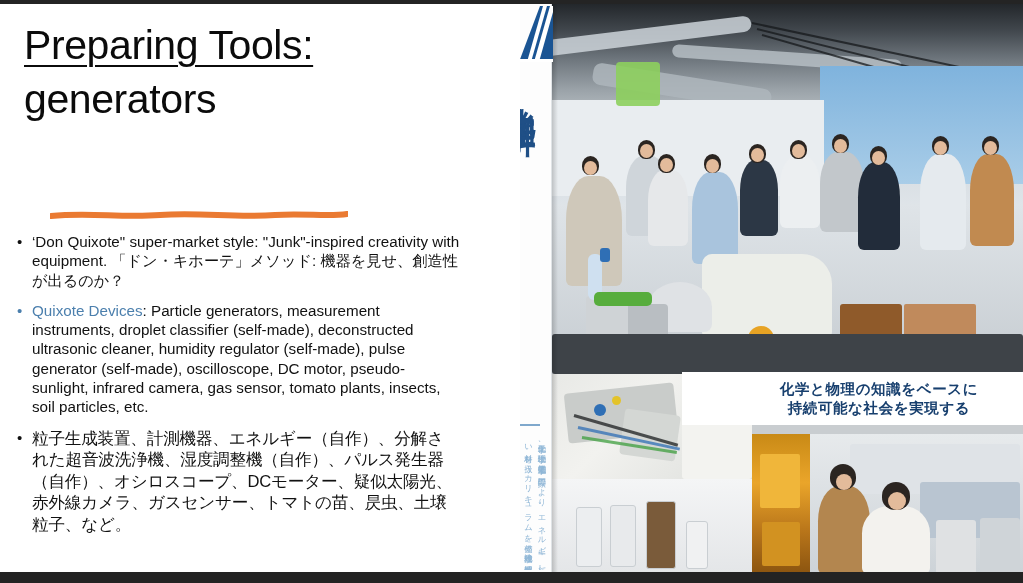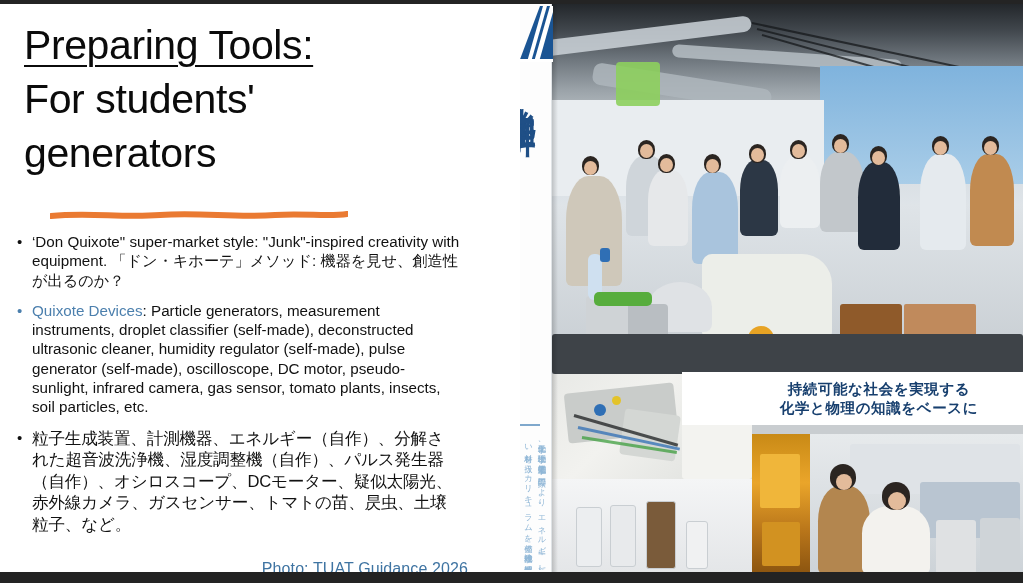--- a/index.html
+++ b/index.html
@@ -146,21 +146,20 @@
 
 <div class="slide">
 
   <div class="edge-top"></div>
   <div class="edge-bottom"></div>
 
   <div class="left">
 
     <div class="title">
       <span class="ul">Preparing Tools:</span>
-      <span class="title-l2">For students'</span>
       <span class="title-l3">generators</span>
     </div>
 
     <svg class="squiggle" viewBox="0 0 298 12" preserveAspectRatio="none">
       <path d="M1,7 C40,3 70,9 110,6 C150,3 185,9 225,6 C255,4 278,8 297,5" stroke="#ea7a32" stroke-width="6" fill="none" stroke-linecap="round"></path>
     </svg>
 
     <div class="bullets">
 
       <div class="bullet">
@@ -173,21 +172,20 @@
         <span class="hl">Quixote Devices</span><span>: Particle generators, measurement instruments, droplet classifier (self-made), deconstructed ultrasonic cleaner, humidity regulator (self-made), pulse generator (self-made), oscilloscope, DC motor, pseudo-sunlight, infrared camera, gas sensor, tomato plants, insects, soil particles, etc.</span>
       </div>
 
       <div class="bullet jp-block">
         <span class="dot">•</span>
         <span>粒子生成装置、計測機器、エネルギー（自作）、分解された超音波洗浄機、湿度調整機（自作）、パルス発生器（自作）、オシロスコープ、DCモーター、疑似太陽光、赤外線カメラ、ガスセンサー、トマトの苗、昃虫、土壌粒子、など。</span>
       </div>
 
     </div>
 
-    <div class="credit">Photo: TUAT Guidance 2026</div>
   </div>
 
   <div class="right">
 
     <div class="photo ph-main">
       <div class="ceil"></div>
       <div class="duct" style="left:-10px;top:24px;width:210px;height:16px;background:#cdd4d9;"></div>
       <div class="duct" style="left:120px;top:48px;width:230px;height:13px;background:#b6bec4;transform:rotate(4deg);"></div>
       <div class="duct" style="left:40px;top:72px;width:180px;height:22px;background:#aeb6bc;transform:rotate(9deg);"></div>
       <div class="cable" style="left:200px;top:18px;width:280px;transform:rotate(12deg);"></div>
@@ -282,22 +280,22 @@
       <div class="face" style="left:26px;top:40px;width:16px;height:16px;"></div>
       <div class="person" style="left:52px;top:72px;width:68px;height:68px;background:#f3f2ee;"></div>
       <div class="head" style="left:72px;top:48px;width:28px;height:28px;"></div>
       <div class="face" style="left:78px;top:58px;width:18px;height:18px;"></div>
       <div class="equip" style="left:126px;top:86px;width:40px;height:54px;background:#dfe1e3;"></div>
       <div class="equip" style="left:170px;top:84px;width:40px;height:56px;background:#cfd4d8;"></div>
     </div>
 
     <div class="cap-gapL"></div>
     <div class="caption">
+      <div>化学と物理の知識をベースに</div>
       <div>持続可能な社会を実現する</div>
-      <div>化学と物理の知識をベースに</div>
     </div>
 
     <div class="spine"></div>
     <div class="strip-shadow"></div>
 
     <svg class="logo-mark" viewBox="0 0 50 56">
       <polygon points="16,56 50,56 50,0 37,0" fill="#1a5493"></polygon>
       <polygon points="31,56 36,56 50,6 50,0 47,0" fill="#ffffff"></polygon>
       <polygon points="24,56 28,56 44,0 40,0" fill="#ffffff"></polygon>
       <polygon points="16,56 50,56 50,53 16,53" fill="#ffffff"></polygon>

